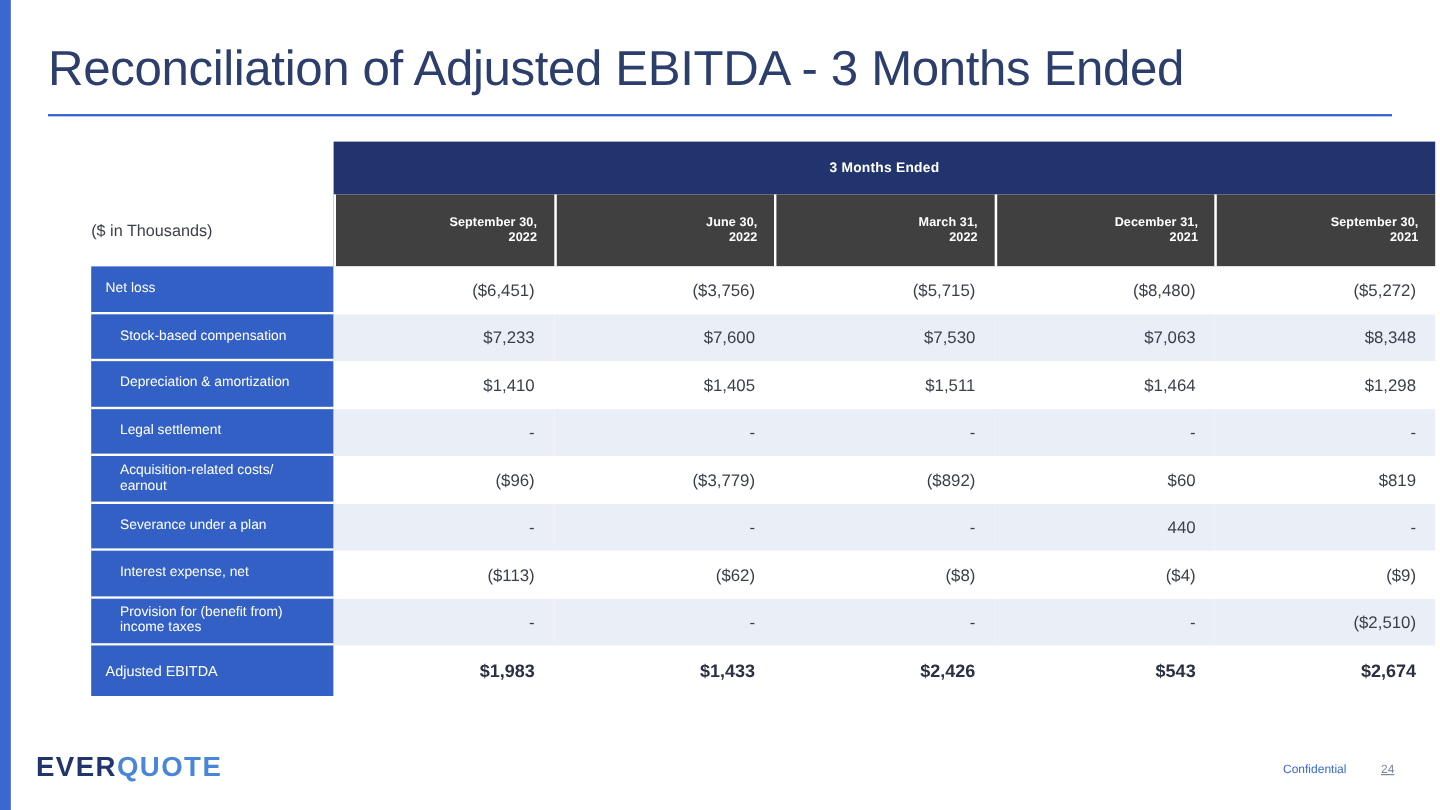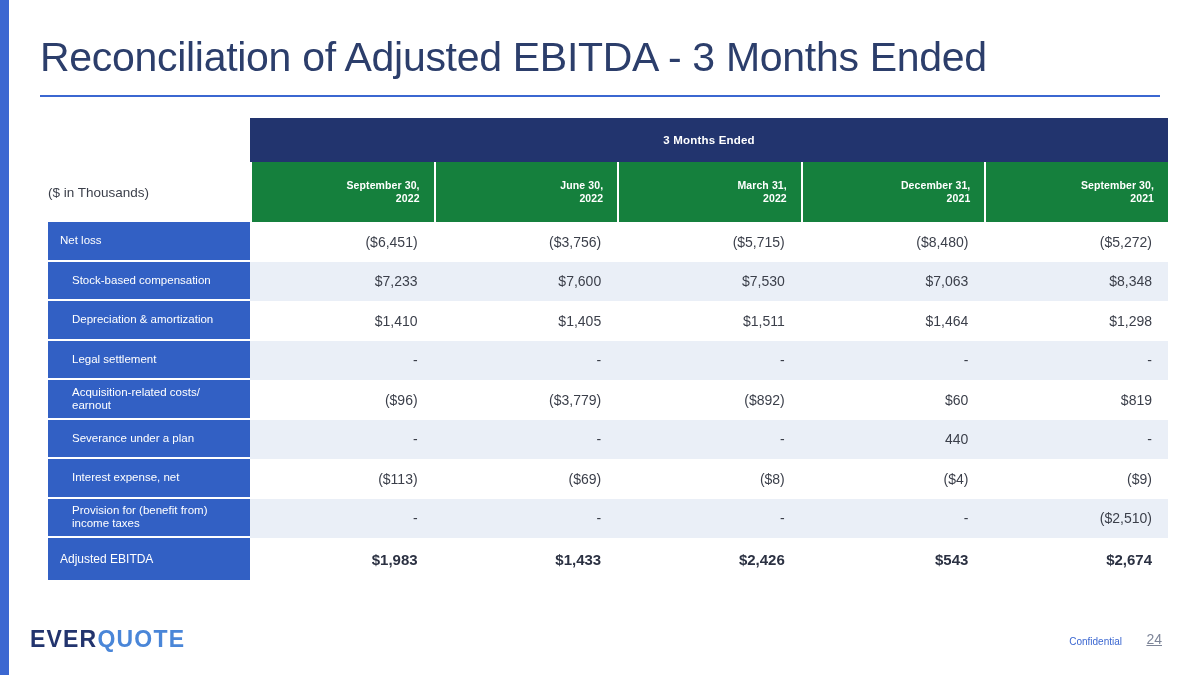--- a/index.html
+++ b/index.html
@@ -43,21 +43,21 @@
     left: 40px;
     top: 95px;
     width: 1120px;
     height: 2px;
     background: #3b67d1;
   }
 
   
   .table-wrap {
     position: absolute;
-    left: 24px;
+    left: 52px;
     top: 118px;
     width: 1120px;
     padding-left: 24px;
   }
   table.fin {
     border-collapse: separate;
     border-spacing: 0;
     width: 1120px;
     table-layout: fixed;
   }
@@ -78,21 +78,21 @@
     letter-spacing: 0.2px;
   }
   .unit-cell {
     font-size: 13.5px;
     color: #3b3f4a;
     height: 60px;
     vertical-align: middle;
     background: #ffffff;
   }
   .colhead {
-    background: #15803d;
+    background: #404040;
     color: #ffffff;
     font-size: 10.5px;
     font-weight: bold;
     text-align: right;
     padding-right: 14px !important;
     height: 60px;
     line-height: 13px;
     border-left: 2px solid #ffffff;
     letter-spacing: 0.1px;
   }
@@ -150,21 +150,21 @@
     position: absolute;
     right: 78px;
     bottom: 28px;
     font-size: 10px;
     color: #3b67d1;
   }
   .pagenum {
     position: absolute;
     right: 38px;
     bottom: 28px;
-    font-size: 14px;
+    font-size: 10px;
     color: #7d8598;
     text-decoration: underline;
   }
 </style>
 </head>
 <body>
 
 <div class="slide">
 
   <div class="accent-bar"></div>
@@ -254,21 +254,21 @@
             <td class="rowlabel indent">Severance under a plan</td>
             <td class="val dash">-</td>
             <td class="val dash">-</td>
             <td class="val dash">-</td>
             <td class="val">440</td>
             <td class="val dash">-</td>
           </tr>
           <tr class="plain">
             <td class="rowlabel indent">Interest expense, net</td>
             <td class="val">($113)</td>
-            <td class="val">($69)</td>
+            <td class="val">($62)</td>
             <td class="val">($8)</td>
             <td class="val">($4)</td>
             <td class="val">($9)</td>
           </tr>
           <tr class="shade">
             <td class="rowlabel indent">Provision for (benefit from) income taxes</td>
             <td class="val dash">-</td>
             <td class="val dash">-</td>
             <td class="val dash">-</td>
             <td class="val dash">-</td>

